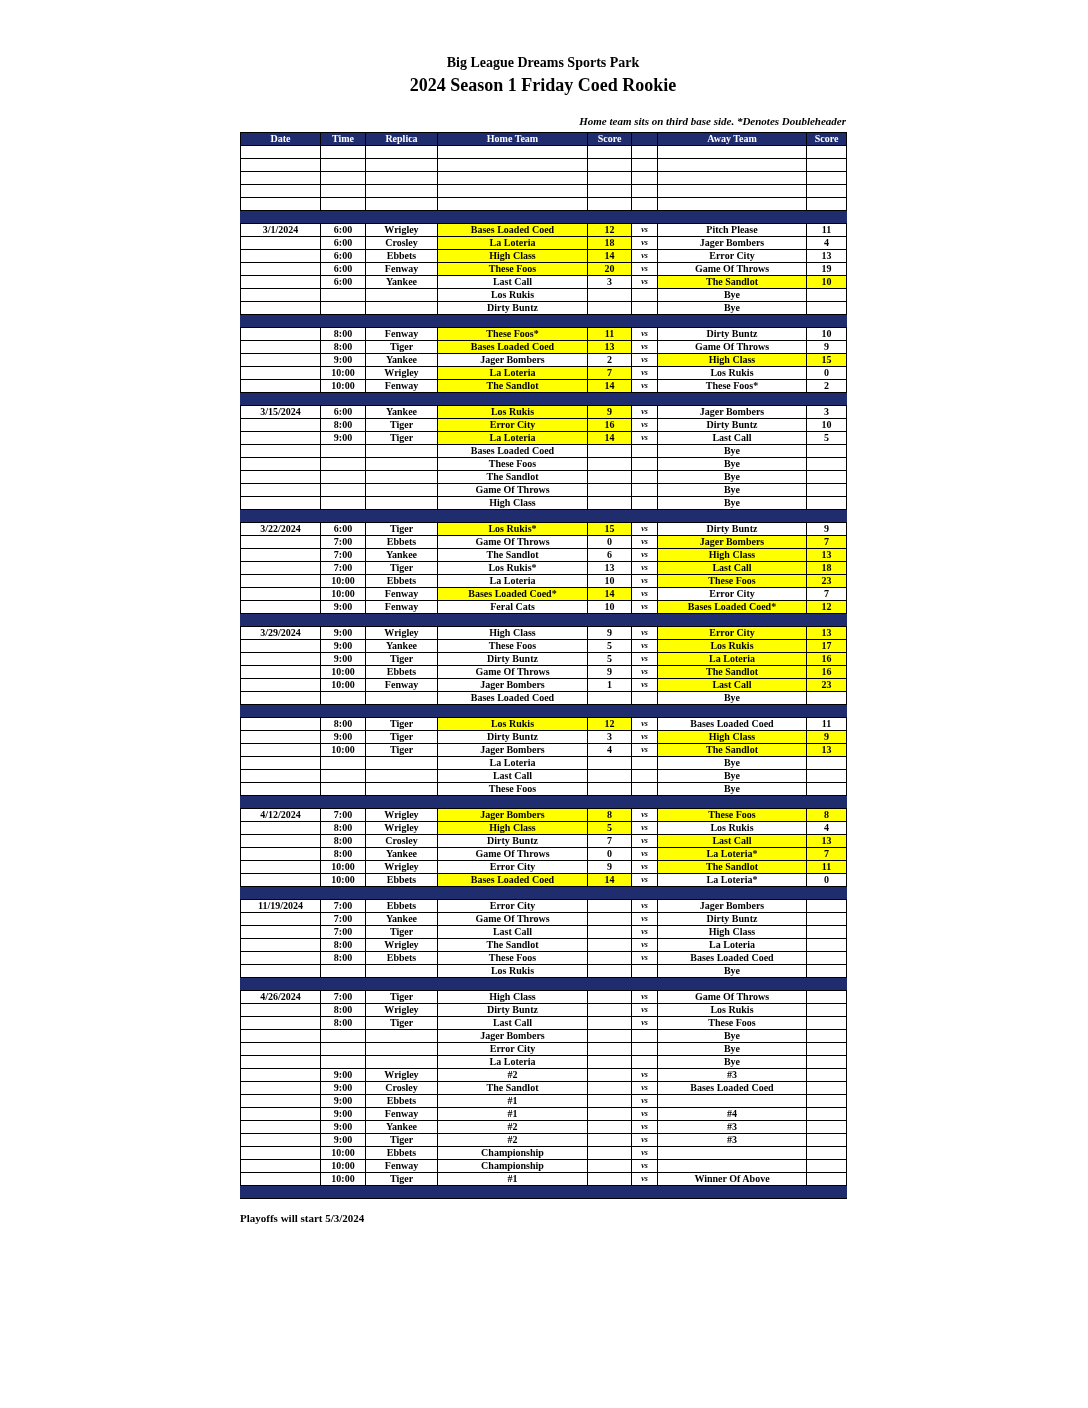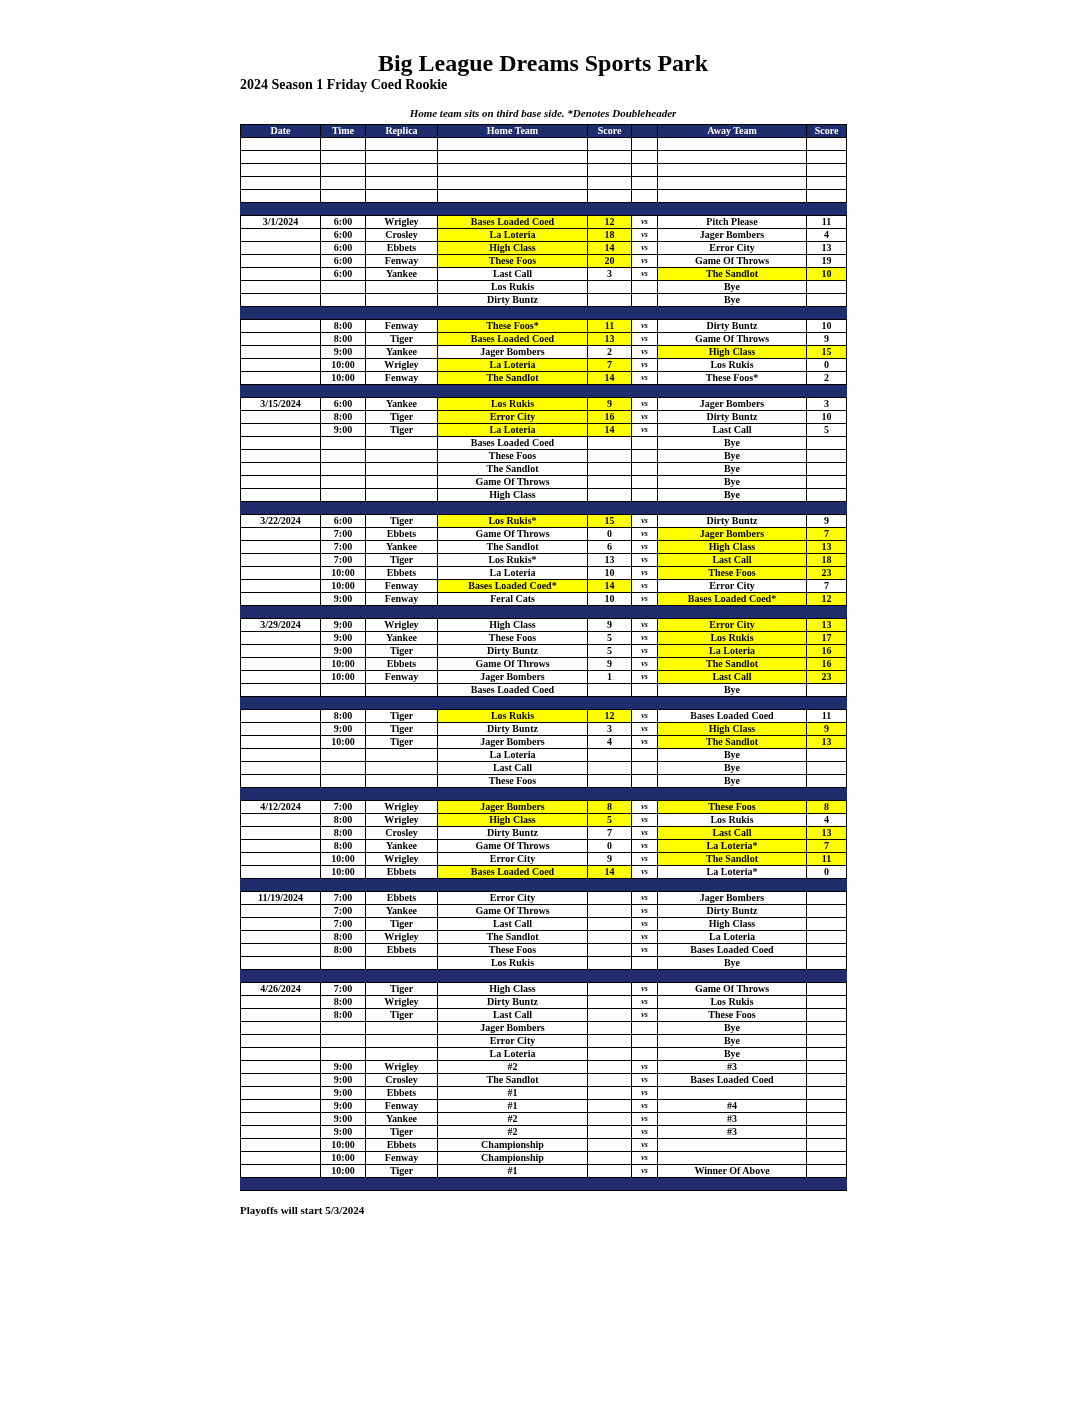--- a/index.html
+++ b/index.html
@@ -12,37 +12,37 @@
   }
   .sheet {
     position: absolute;
     left: 240px;
     top: 52px;
     width: 606px;
   }
   .title {
     text-align: center;
     font-weight: bold;
-    font-size: 24px;
+    font-size: 14px;
     line-height: 22px;
   }
   .subtitle {
-    text-align: left;
+    text-align: center;
     font-weight: bold;
-    font-size: 14px;
+    font-size: 18px;
     line-height: 18px;
     margin-top: 2px;
   }
   .note {
-    text-align: center;
+    text-align: right;
     font-weight: bold;
     font-style: italic;
     font-size: 11px;
     line-height: 14px;
-    margin-top: 12px;
+    margin-top: 20px;
   }
   table.schedule {
     border-collapse: collapse;
     table-layout: fixed;
     width: 606px;
     margin-top: 4px;
   }
   table.schedule th, table.schedule td {
     border: 1px solid #000;
     height: 13px;

